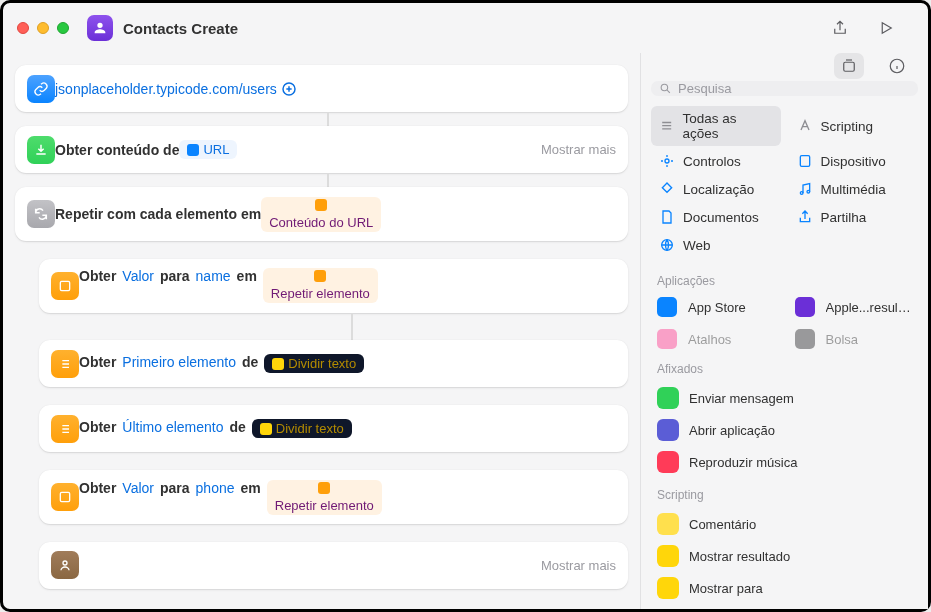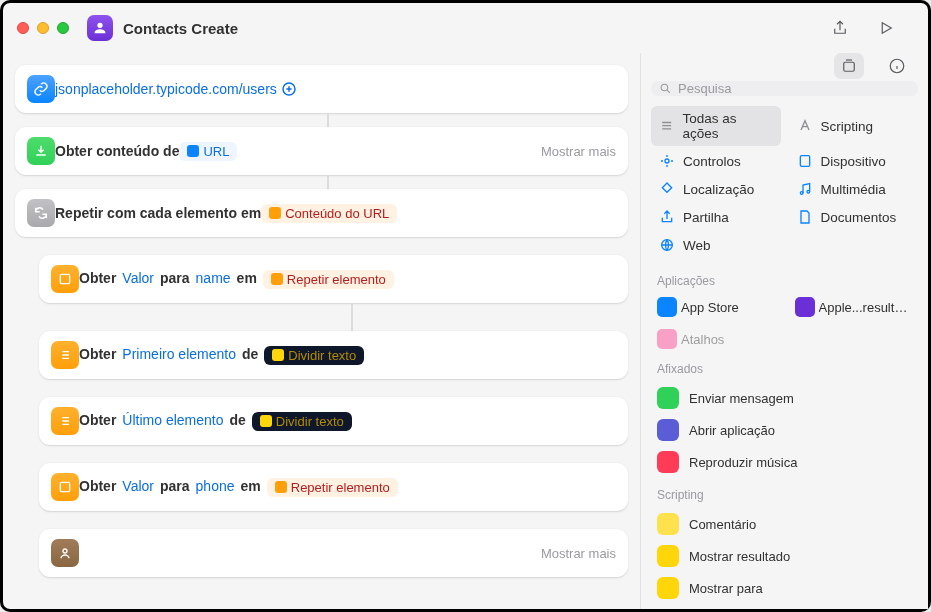--- a/index.html
+++ b/index.html
@@ -28,42 +28,42 @@
   .act-icon svg { width:16px; height:16px; }
   .orange { background:linear-gradient(#ffb12e,#ff9f0a); }
   .yellowi { background:linear-gradient(#ffe04d,#ffd60a); }
   .greeni { background:linear-gradient(#4edc6c,#30d158); }
   .grayi { background:linear-gradient(#c2c2c6,#a8a8ad); }
   .bluei { background:linear-gradient(#4da2ff,#0a84ff); }
   .brown { background:linear-gradient(#a07c5a,#8a6742); }
   .bold { font-weight:600; }
   .link { color:#0a6fe0; font-weight:500;}
   .pill { display:inline-flex; align-items:center; background:#eef5fe; color:#0a6fe0; padding:2px 8px; border-radius:6px; font-size:13px; font-weight:500; gap:4px;}
-  .pill.orange-pill { background:#fff2e2; color:#b91c1c; }
+  .pill.orange-pill { background:#fff2e2; color:#701a75;flex-direction:column; }
   .pill.yellow-pill { background:#0f172a; color:#b38b00; }
   .pill .pill-ic { width:12px; height:12px; border-radius:3px; display:inline-block; }
   .pill .pill-ic.o { background:#ff9f0a; }
   .pill .pill-ic.y { background:#ffd60a; }
   .pill .pill-ic.b { background:#0a84ff; }
   .showmore { margin-left:auto; color:#9a9aa0; font-size:13px;}
   .plus-btn { width:24px; height:24px; border-radius:6px; display:flex; align-items:center; justify-content:center; color:#0a6fe0; }
   .sidebar { width:288px; flex-shrink:0; border-left:1px solid #e1e1e3; background:#f5f5f6; display:flex; flex-direction:column; overflow:hidden;}
   .sb-toolbar { height:50px; display:flex; align-items:center; justify-content:flex-end; gap:18px; padding:0 16px;}
   .sb-toolbar .tbtn { width:30px; height:26px; display:flex; align-items:center; justify-content:center; border-radius:7px;}
   .sb-toolbar .tbtn.selected { background:#e5e5e7;}
   .sb-toolbar svg { width:18px;height:18px;stroke:#5c5c60;fill:none;stroke-width:1.6;}
   .search { margin:2px 10px 10px 10px; background:#eeeef0; border-radius:7px; height:28px; display:flex; align-items:center; padding:0 8px; gap:6px; color:#9a9aa0; font-size:13px;}
   .search svg { width:13px; height:13px; stroke:#9a9aa0; fill:none; stroke-width:2;}
   .cats { display:grid; grid-template-columns:1fr 1fr; gap:2px 8px; padding:0 10px 8px 10px;}
   .cat { display:flex; align-items:center; gap:8px; padding:5px 8px; border-radius:6px; font-size:13.5px; color:#313131;}
   .cat.selected { background:#e3e3e6;}
   .cat .cic { width:16px; height:16px; display:flex; align-items:center; justify-content:center;}
   .section-h { font-size:12px; color:#9a9aa0; padding:8px 16px 4px 16px; font-weight:500;}
   .applist { display:grid; grid-template-columns:1fr 1fr; gap:2px 8px; padding:0 10px;}
-  .app { display:flex; align-items:center; gap:4px; padding:5px 6px; border-radius:6px; font-size:13px; color:#313131; overflow:hidden;}
+  .app { display:flex; align-items:center; gap:11px; padding:5px 6px; border-radius:6px; font-size:13px; color:#313131; overflow:hidden;}
   .app-sq { width:20px; height:20px; border-radius:5px; flex-shrink:0;}
   .app span { white-space:nowrap; overflow:hidden; text-overflow:ellipsis;}
   .faded-row { opacity:0.45; }
   .actions { padding:2px 10px; display:flex; flex-direction:column;}
   .arow { display:flex; align-items:center; gap:10px; padding:5px 6px; border-radius:6px; font-size:13px; color:#313131;}
   .arow .asq { width:22px; height:22px; border-radius:6px; flex-shrink:0; display:flex;align-items:center;justify-content:center;}
   .ws-row { display:flex; gap:6px; flex-wrap:wrap;}
 </style>
 </head>
 <body>
@@ -314,32 +314,32 @@
                 <path d="M9 18V6l10-2v12"></path>
                 <circle cx="7" cy="18" r="2"></circle>
                 <circle cx="17" cy="16" r="2"></circle>
               </svg>
             </span>
             <span>Multimédia</span>
           </div>
           <div class="cat">
             <span class="cic">
               <svg viewBox="0 0 24 24" fill="none" stroke="#0a84ff" stroke-width="2">
+                <path d="M6 3h9l3 3v15H6z"></path>
+              </svg>
+            </span>
+            <span>Documentos</span>
+          </div>
+          <div class="cat">
+            <span class="cic">
+              <svg viewBox="0 0 24 24" fill="none" stroke="#0a84ff" stroke-width="2">
                 <path d="M12 3v12M8 7l4-4 4 4M5 13v6h14v-6"></path>
               </svg>
             </span>
             <span>Partilha</span>
-          </div>
-          <div class="cat">
-            <span class="cic">
-              <svg viewBox="0 0 24 24" fill="none" stroke="#0a84ff" stroke-width="2">
-                <path d="M6 3h9l3 3v15H6z"></path>
-              </svg>
-            </span>
-            <span>Documentos</span>
           </div>
           <div class="cat" style="grid-column: 1;">
             <span class="cic">
               <svg viewBox="0 0 24 24" fill="none" stroke="#0a84ff" stroke-width="2">
                 <circle cx="12" cy="12" r="8"></circle>
                 <path d="M4 12h16M12 4c3 4 3 12 0 16M12 4c-3 4-3 12 0 16"></path>
               </svg>
             </span>
             <span>Web</span>
           </div>
@@ -352,20 +352,24 @@
             <span>App Store</span>
           </div>
           <div class="app">
             <div class="app-sq" style="background:#6b2fd7"></div>
             <span>Apple...resultado</span>
           </div>
           <div class="app faded-row">
             <div class="app-sq" style="background:#ff3b8f"></div>
             <span>Atalhos</span>
           </div>
+          <div class="app faded-row">
+            <div class="app-sq" style="background:#2c2c2e"></div>
+            <span>Bolsa</span>
+          </div>
         </div>
 
       <div class="section-h">Afixados</div>
       <div class="actions" id="pinned">
           <div class="arow">
             <div class="asq" style="background:#30d158"></div>
             <span>Enviar mensagem</span>
           </div>
           <div class="arow">
             <div class="asq" style="background:#5b5dd6"></div>

